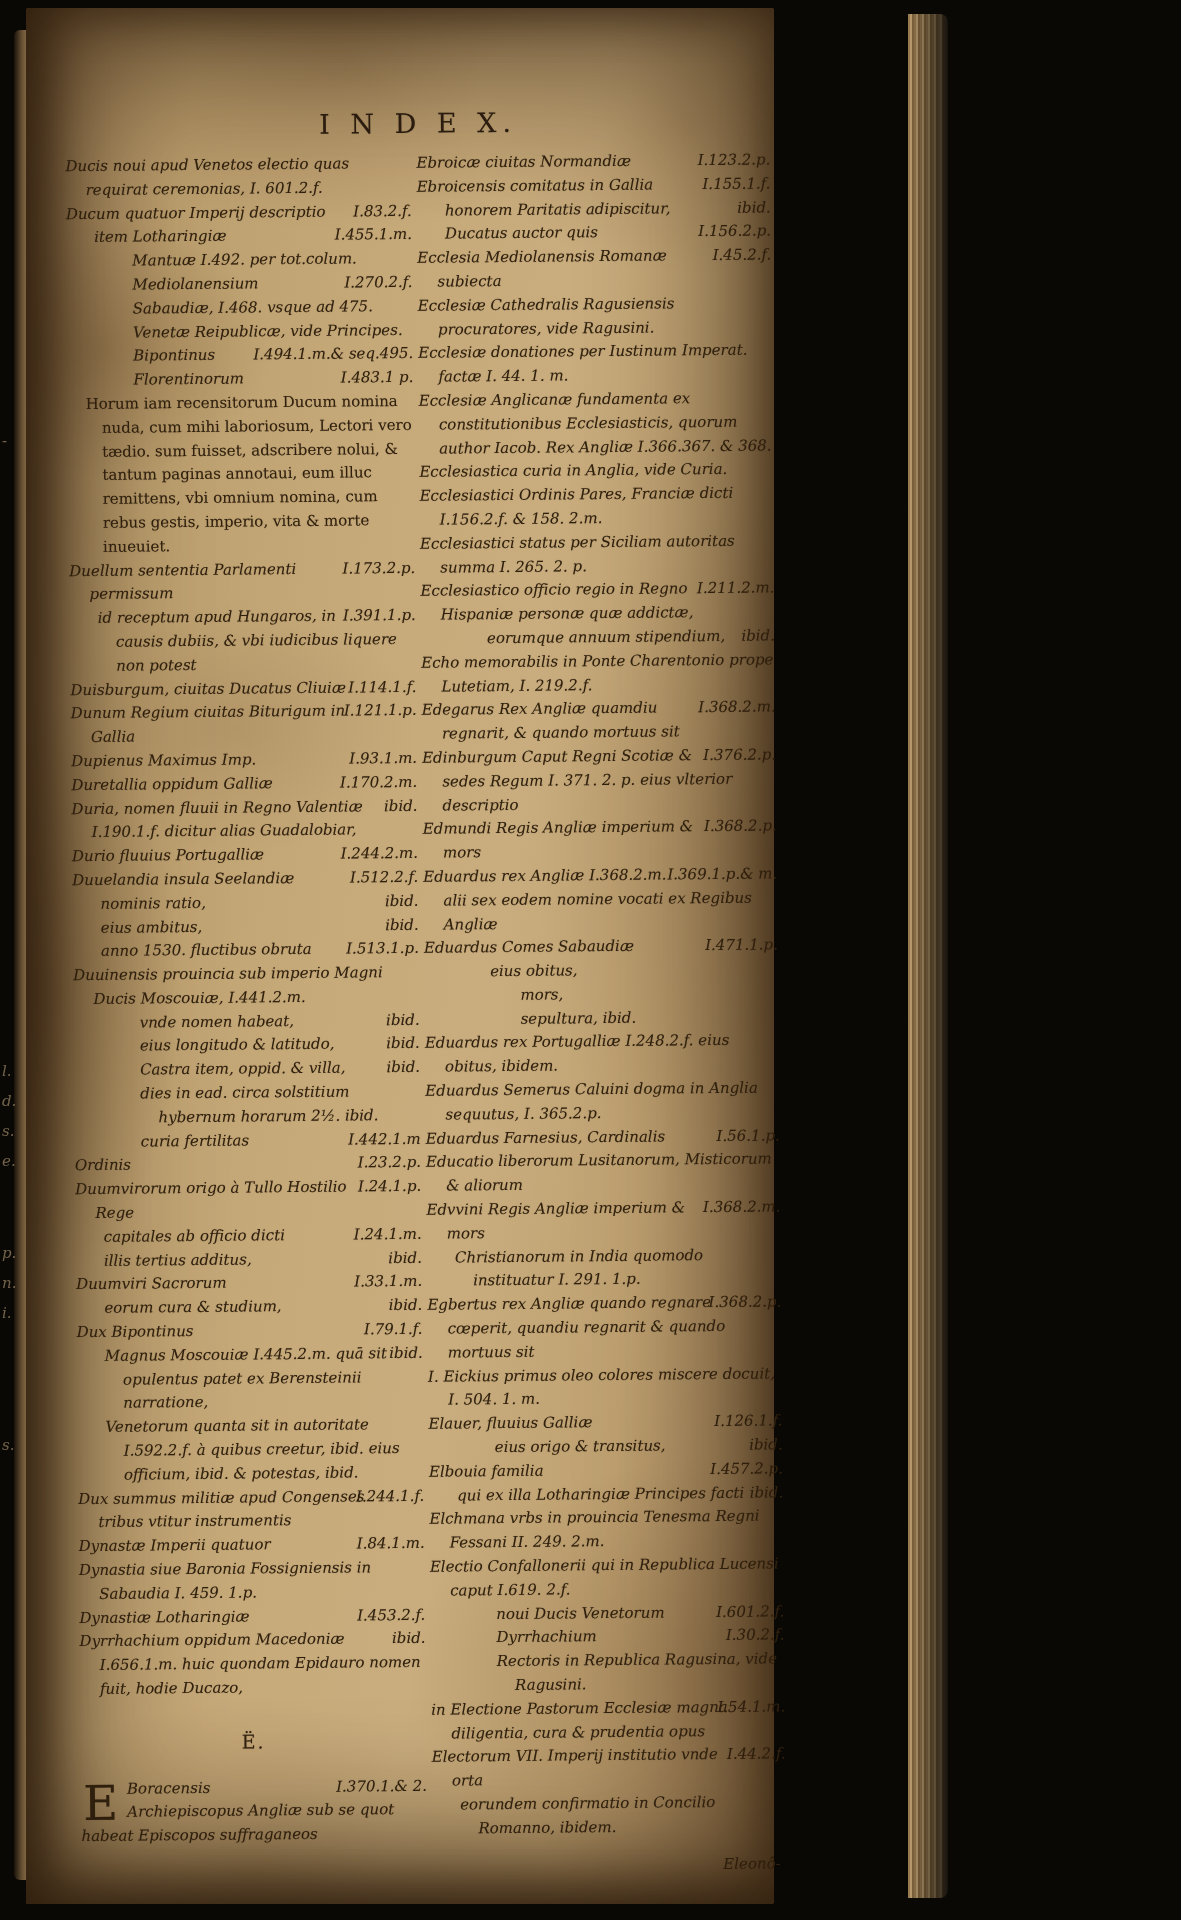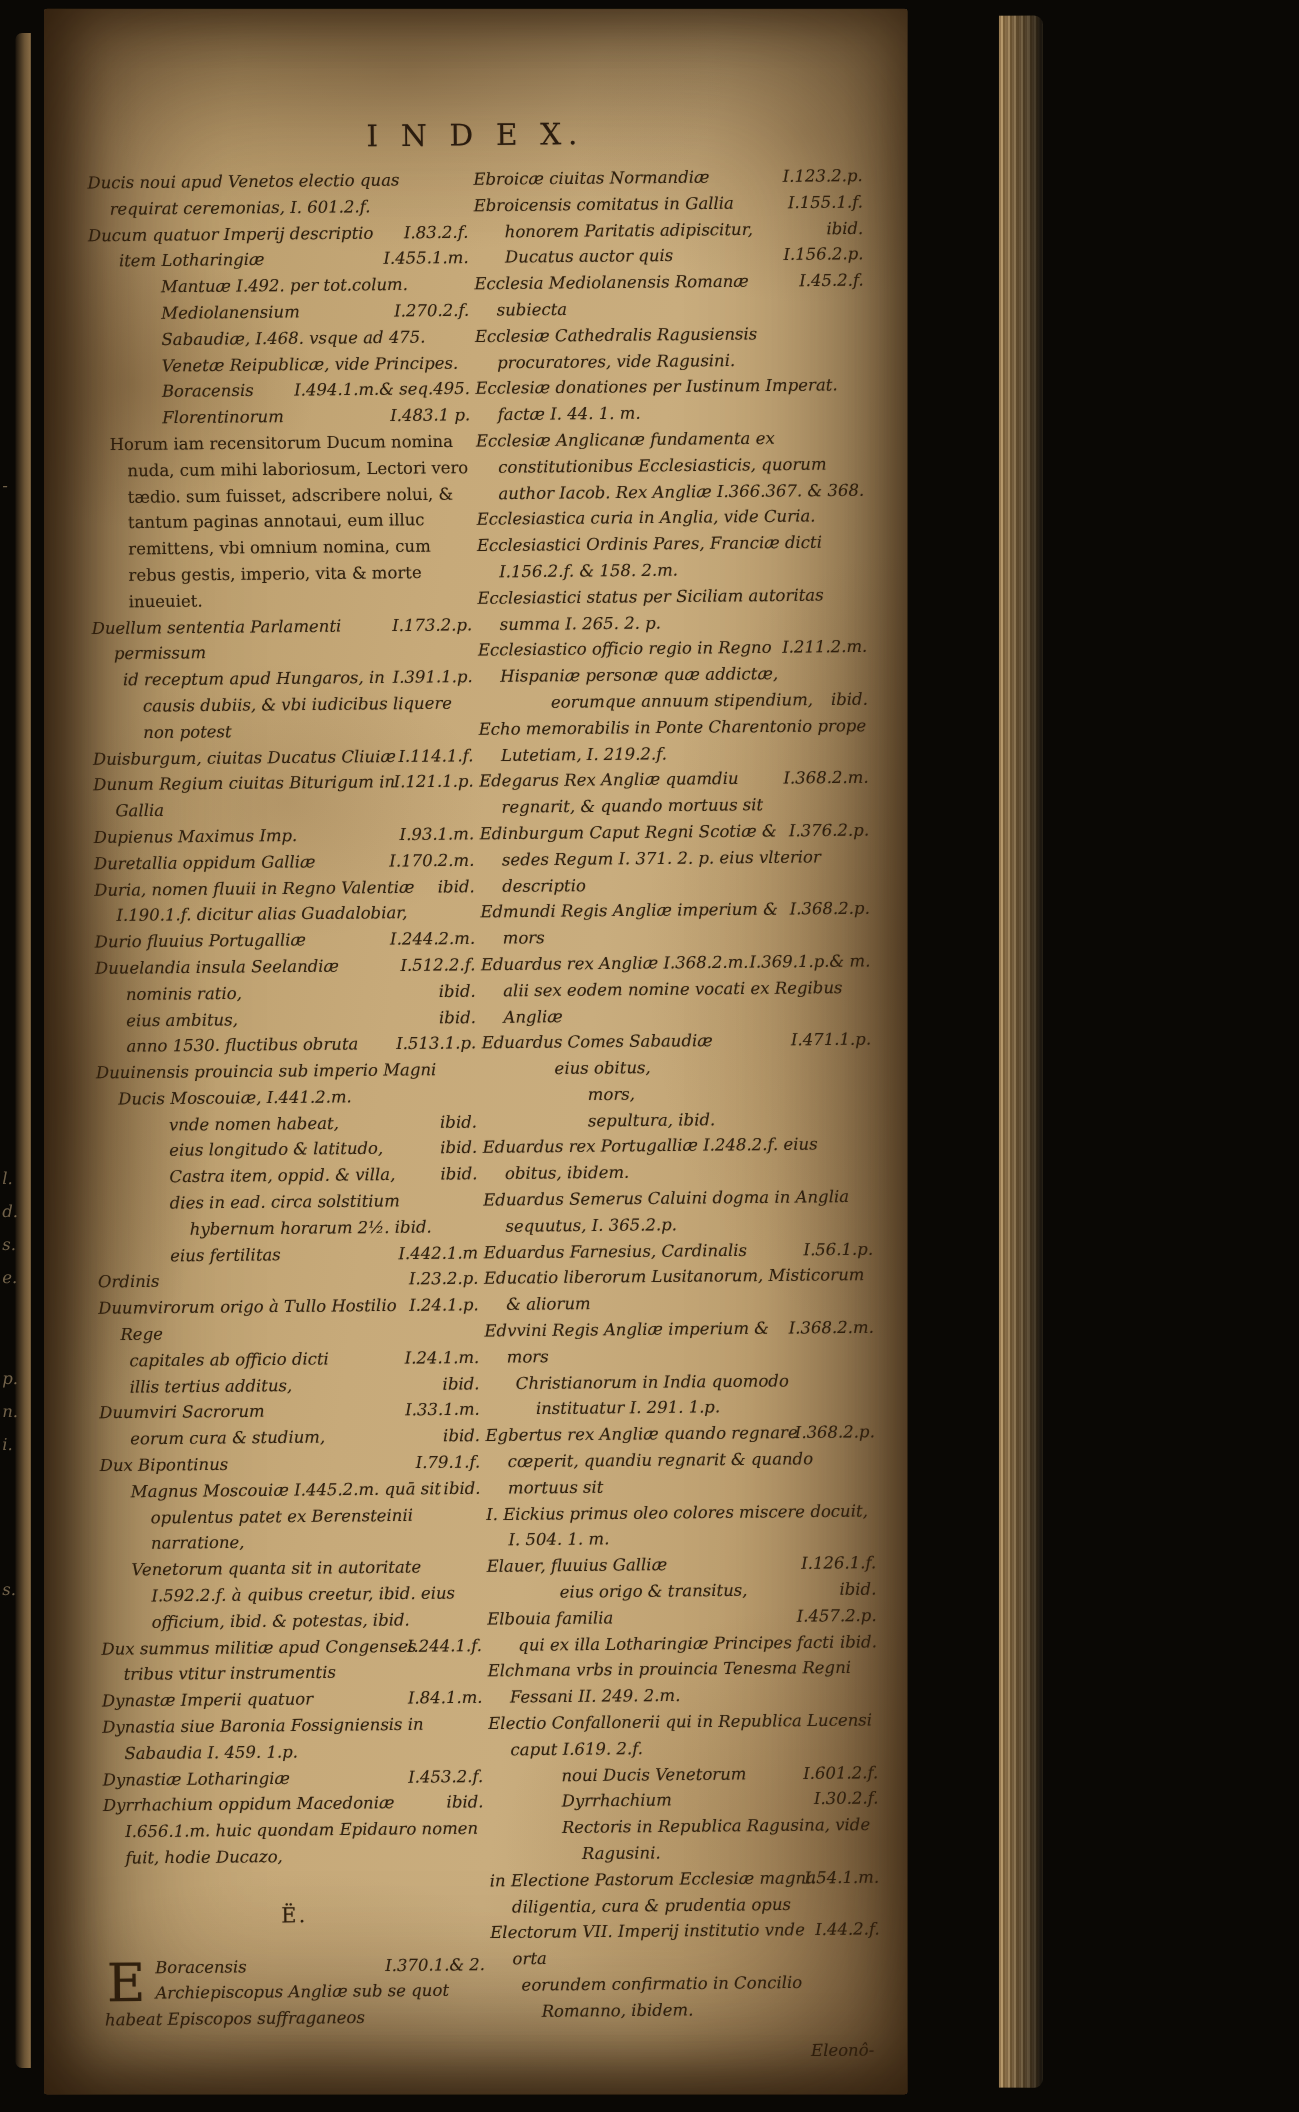--- a/index.html
+++ b/index.html
@@ -11,33 +11,32 @@
   
   .under-sliver{
     position:absolute;left:14px;top:30px;width:14px;height:1850px;
     background:linear-gradient(90deg,#1a130b,#6b5435 60%,#8a6e47);
     border-radius:6px 0 0 6px;
   }
   .margin-strip{position:absolute;left:0;top:0;width:26px;height:1920px;}
   .frag{position:absolute;left:2px;color:rgba(198,172,130,.55);font-style:italic;font-size:15px;}
 
   .page{
-    position:absolute;left:40px;top:8px;width:748px;height:1896px;
+    position:absolute;left:26px;top:8px;width:748px;height:1896px;
     border-radius:3px;
     background:
       radial-gradient(ellipse 260px 200px at 10% 18%, rgba(118,88,52,.38), transparent 65%),
       radial-gradient(ellipse 200px 420px at 2% 52%, rgba(105,75,42,.42), transparent 70%),
       radial-gradient(ellipse 420px 240px at 42% 3%, rgba(112,82,48,.30), transparent 70%),
       radial-gradient(ellipse 300px 220px at 88% 6%, rgba(112,82,48,.28), transparent 70%),
       radial-gradient(ellipse 480px 320px at 96% 88%, rgba(118,88,52,.34), transparent 70%),
       radial-gradient(ellipse 260px 180px at 28% 38%, rgba(125,95,58,.22), transparent 70%),
       radial-gradient(ellipse 320px 500px at 99% 45%, rgba(130,100,62,.30), transparent 72%),
       radial-gradient(ellipse 420px 260px at 30% 99%, rgba(110,82,48,.30), transparent 70%),
       linear-gradient(97deg,#a2835a 0%,#bda06f 18%,#c7aa7a 42%,#c9ad7e 60%,#bfa171 78%,#a8895e 94%,#97794f 100%);
-    padding-left: 37px;
   }
   .vignette{
     position:absolute;inset:0;border-radius:3px;pointer-events:none;
     box-shadow:
       inset 0 0 140px 35px rgba(50,32,14,.78),
       inset 0 0 40px 10px rgba(50,32,14,.35),
       inset 30px 0 55px -12px rgba(38,23,10,.8),
       inset 0 -35px 60px -15px rgba(38,23,10,.55);
   }
   .page-edges{
@@ -94,41 +93,41 @@
   <div class="content">
     <div class="title">I N D E X.</div>
     <div class="col col-left" id="col-left">
         <div class="e i0"><span>Ducis noui apud Venetos electio quas requirat ceremonias, I. 601.2.f.</span></div>
         <div class="e i0"><span class="ref">I.83.2.f.</span><span>Ducum quatuor Imperij descriptio</span></div>
         <div class="e i1"><span class="ref">I.455.1.m.</span><span>item Lotharingiæ</span></div>
         <div class="e i2"><span>Mantuæ I.492. per tot.colum.</span></div>
         <div class="e i2"><span class="ref">I.270.2.f.</span><span>Mediolanensium</span></div>
         <div class="e i2"><span>Sabaudiæ, I.468. vsque ad 475.</span></div>
         <div class="e i2"><span>Venetæ Reipublicæ, vide Principes.</span></div>
-        <div class="e i2"><span class="ref">I.494.1.m.&amp; seq.495.</span><span>Boracensis</span></div>
+        <div class="e i2"><span class="ref">I.494.1.m.&amp; seq.495.</span><span>Bipontinus</span></div>
         <div class="e i2"><span class="ref">I.483.1 p.</span><span>Florentinorum</span></div>
         <div class="e para"><span>Horum iam recensitorum Ducum nomina nuda, cum mihi laboriosum, Lectori vero tædio. sum fuisset, adscribere nolui, &amp; tantum paginas annotaui, eum illuc remittens, vbi omnium nomina, cum rebus gestis, imperio, vita &amp; morte inueuiet.</span></div>
         <div class="e i0"><span class="ref">I.173.2.p.</span><span>Duellum sententia Parlamenti permissum</span></div>
         <div class="e i1"><span class="ref">I.391.1.p.</span><span>id receptum apud Hungaros, in causis dubiis, &amp; vbi iudicibus liquere non potest</span></div>
         <div class="e i0"><span class="ref">I.114.1.f.</span><span>Duisburgum, ciuitas Ducatus Cliuiæ</span></div>
         <div class="e i0"><span class="ref">I.121.1.p.</span><span>Dunum Regium ciuitas Biturigum in Gallia</span></div>
         <div class="e i0"><span class="ref">I.93.1.m.</span><span>Dupienus Maximus Imp.</span></div>
         <div class="e i0"><span class="ref">I.170.2.m.</span><span>Duretallia oppidum Galliæ</span></div>
         <div class="e i0"><span class="ref">ibid.</span><span>Duria, nomen fluuii in Regno Valentiæ I.190.1.f. dicitur alias Guadalobiar,</span></div>
         <div class="e i0"><span class="ref">I.244.2.m.</span><span>Durio fluuius Portugalliæ</span></div>
         <div class="e i0"><span class="ref">I.512.2.f.</span><span>Duuelandia insula Seelandiæ</span></div>
         <div class="e i1"><span class="ref">ibid.</span><span>nominis ratio,</span></div>
         <div class="e i1"><span class="ref">ibid.</span><span>eius ambitus,</span></div>
         <div class="e i1"><span class="ref">I.513.1.p.</span><span>anno 1530. fluctibus obruta</span></div>
         <div class="e i0"><span>Duuinensis prouincia sub imperio Magni Ducis Moscouiæ, I.441.2.m.</span></div>
         <div class="e i2"><span class="ref">ibid.</span><span>vnde nomen habeat,</span></div>
         <div class="e i2"><span class="ref">ibid.</span><span>eius longitudo &amp; latitudo,</span></div>
         <div class="e i2"><span class="ref">ibid.</span><span>Castra item, oppid. &amp; villa,</span></div>
         <div class="e i2"><span>dies in ead. circa solstitium hybernum horarum 2½. ibid.</span></div>
-        <div class="e i2"><span class="ref">I.442.1.m</span><span>eius fertilitas</span></div>
+        <div class="e i2"><span class="ref">I.442.1.m</span><span>curia fertilitas</span></div>
         <div class="e i0"><span class="ref">I.23.2.p.</span><span>Ordinis</span></div>
         <div class="e i0"><span class="ref">I.24.1.p.</span><span>Duumvirorum origo à Tullo Hostilio Rege</span></div>
         <div class="e i1"><span class="ref">I.24.1.m.</span><span>capitales ab officio dicti</span></div>
         <div class="e i1"><span class="ref">ibid.</span><span>illis tertius additus,</span></div>
         <div class="e i0"><span class="ref">I.33.1.m.</span><span>Duumviri Sacrorum</span></div>
         <div class="e i1"><span class="ref">ibid.</span><span>eorum cura &amp; studium,</span></div>
         <div class="e i0"><span class="ref">I.79.1.f.</span><span>Dux Bipontinus</span></div>
         <div class="e i1"><span class="ref">ibid.</span><span>Magnus Moscouiæ I.445.2.m. quā sit opulentus patet ex Berensteinii narratione,</span></div>
         <div class="e i1"><span>Venetorum quanta sit in autoritate I.592.2.f. à quibus creetur, ibid. eius officium, ibid. &amp; potestas, ibid.</span></div>
         <div class="e i0"><span class="ref">I.244.1.f.</span><span>Dux summus militiæ apud Congenses tribus vtitur instrumentis</span></div>

